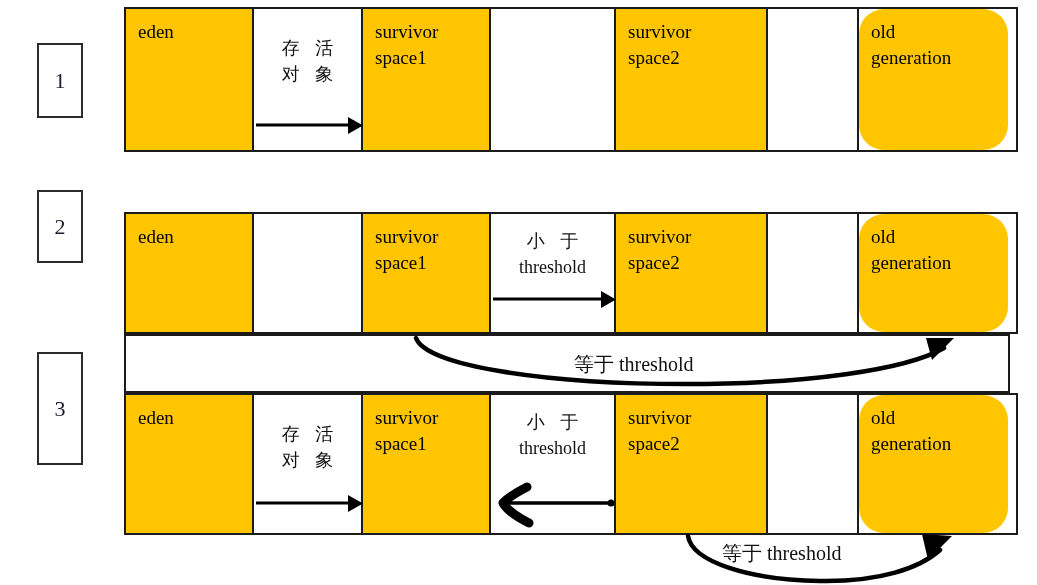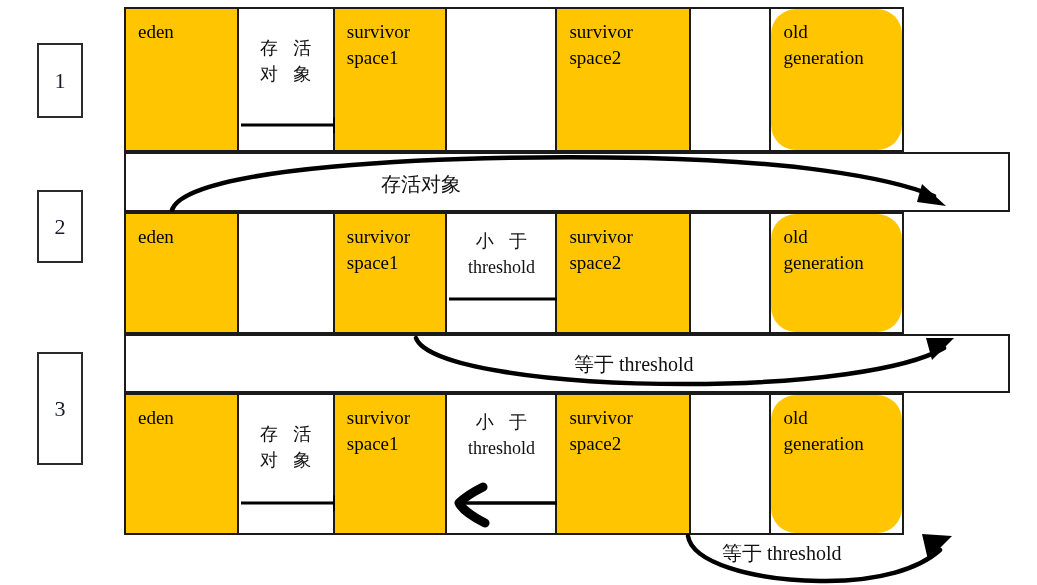--- a/index.html
+++ b/index.html
@@ -36,21 +36,21 @@
     font-family: "Liberation Serif", "DejaVu Serif", serif;
   }
   .step-box.s1 { left: 37px;  top: 43px;  width: 46px; height: 75px; }
   .step-box.s2 { left: 37px;  top: 190px; width: 46px; height: 73px; }
   .step-box.s3 { left: 37px;  top: 352px; width: 46px; height: 113px; }
 
   
   .mem-row {
     position: absolute;
     left: 124px;
-    width: 780px;
+    width: 894px;
     box-sizing: border-box;
     border: 2px solid #1b1b1b;
     display: flex;
     background: #ffffff;
   }
   .mem-row.r1 { top: 7px;   height: 145px; }
   .mem-row.r2 { top: 212px; height: 122px; }
   .mem-row.r3 { top: 393px; height: 142px; }
 
   .cell {
@@ -156,27 +156,20 @@
       <span class="cell-label">survivor
 space2</span>
     </div>
     <div class="cell empty" style="width:91px"></div>
     <div class="cell fill" style="width:149px">
       <span class="cell-label">old
 generation</span>
     </div>
   </div>
 
-  <div class="connector c1">
-    <svg class="arrow-svg" width="882" height="56" viewBox="0 0 882 56">
-      <path d="M 46 56 C 60 14, 300 0, 520 4 C 660 7, 760 22, 808 42" stroke="#000" stroke-width="4.5" fill="none" stroke-linecap="round"></path>
-      <polygon points="796,30 820,52 791,48" fill="#000"></polygon>
-    </svg>
-    <span class="arrow-label" style="left:255px; top:17px;">存活对象</span>
-  </div>
 
   <div class="mem-row r2">
     <div class="cell fill" style="width:128px">
       <span class="cell-label">eden</span>
     </div>
     <div class="cell empty" style="width:109px"></div>
     <div class="cell fill" style="width:128px">
       <span class="cell-label">survivor
 space1</span>
     </div>

